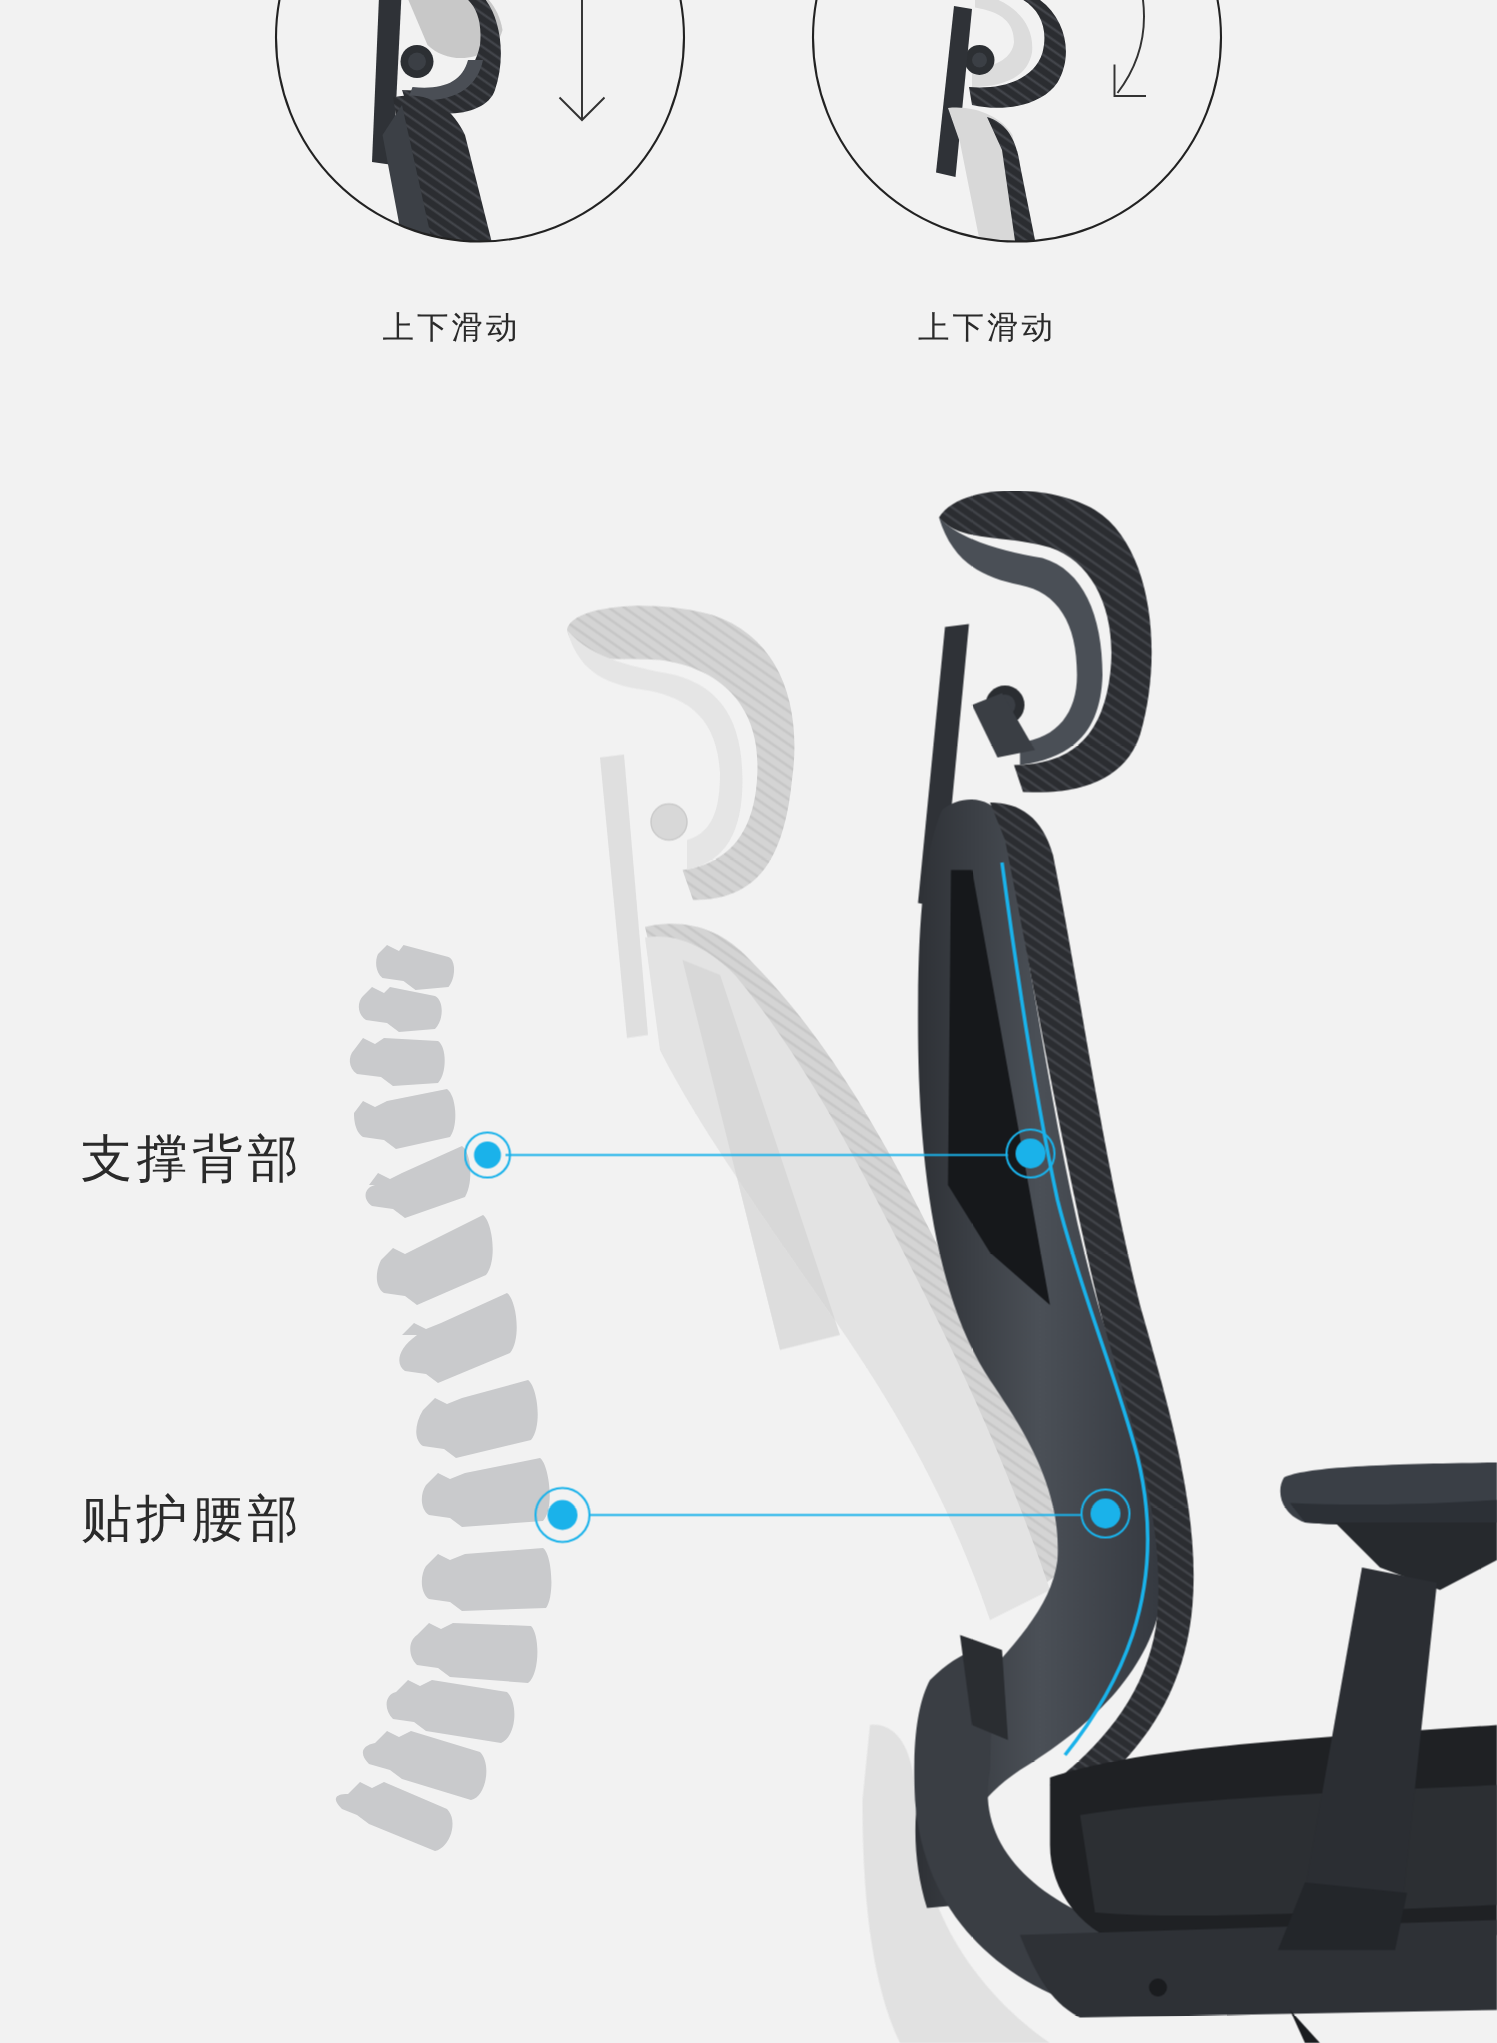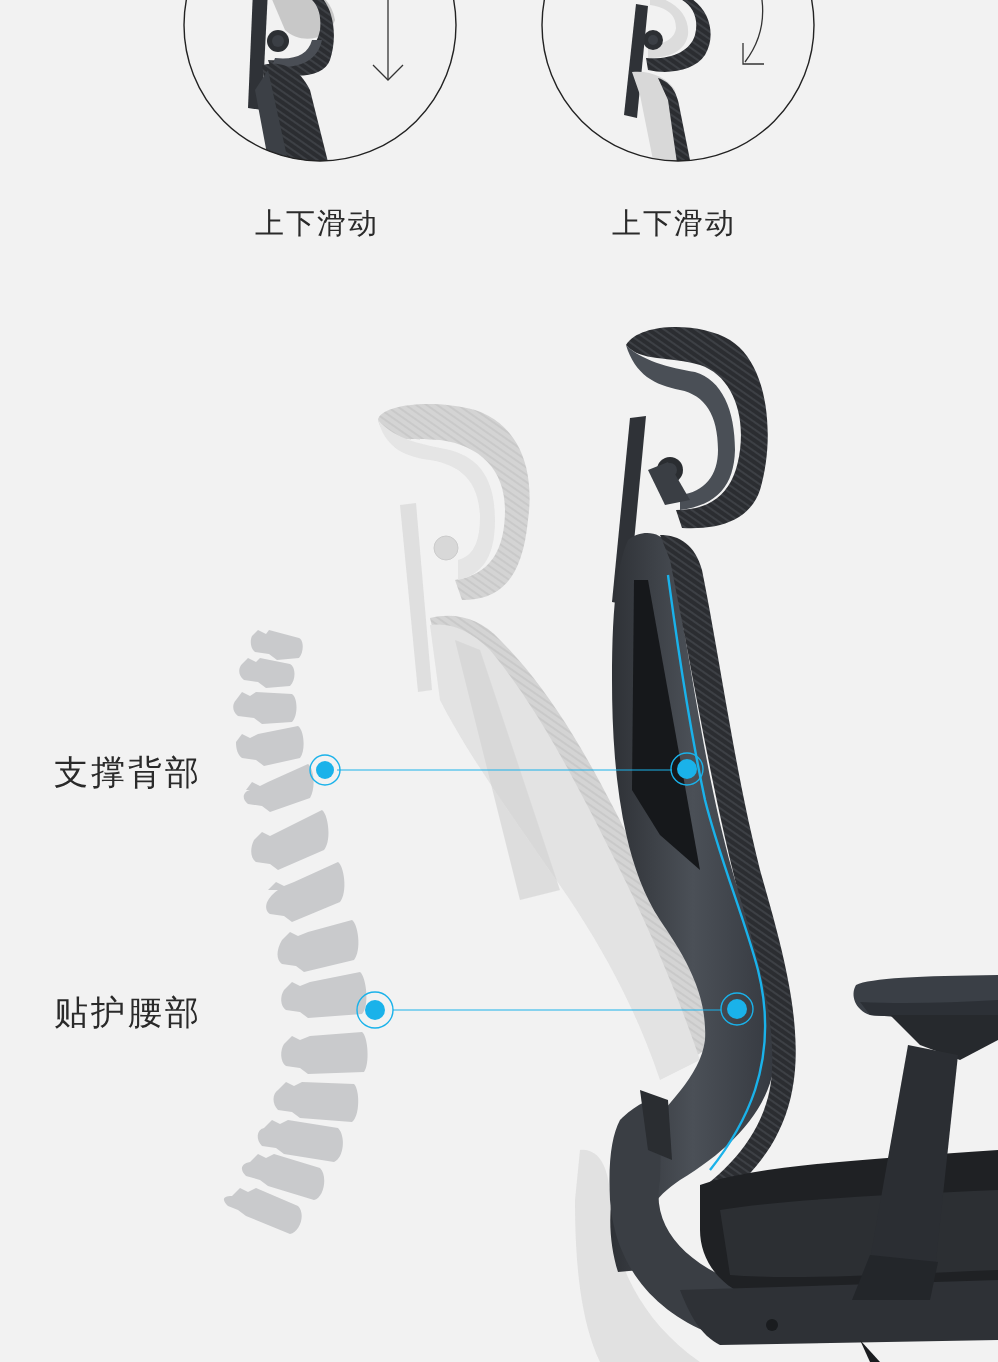--- a/index.html
+++ b/index.html
@@ -5,21 +5,21 @@
     html, body { margin: 0; padding: 0; }
     body {
       width: 998px; height: 1362px; overflow: hidden;
       background: #f2f2f2;
       font-family: "DejaVu Sans", "Liberation Sans", sans-serif;
       position: relative;
     }
     .stage { position: absolute; left: 0; top: 0; width: 998px; height: 1362px; }
     .stage svg { position: absolute; left: 0; top: 0; }
     .caption {
-      position: absolute; font-size: 29px; color: #2a2a2a;
+      position: absolute; font-size: 21px; color: #2a2a2a;
       letter-spacing: 2px; white-space: nowrap; font-weight: 300;
     }
     .cap-slide  { left: 255px; top: 204px; }
     .cap-rotate { left: 612px; top: 204px; }
     .feature-label {
       position: absolute; font-size: 34px; color: #2a2a2a;
       letter-spacing: 3px; white-space: nowrap; font-weight: 300;
     }
     .label-back   { left: 54px; top: 750px; }
     .label-lumbar { left: 54px; top: 990px; }

